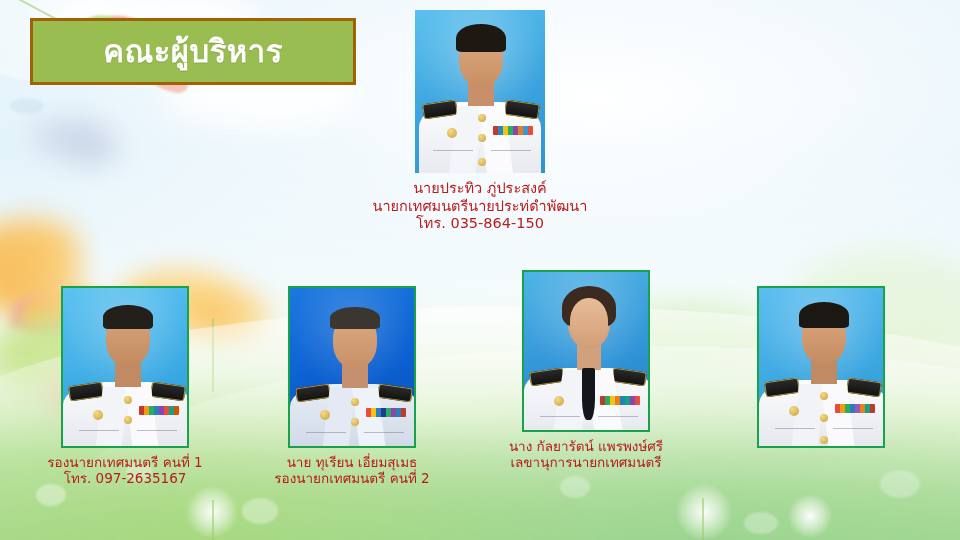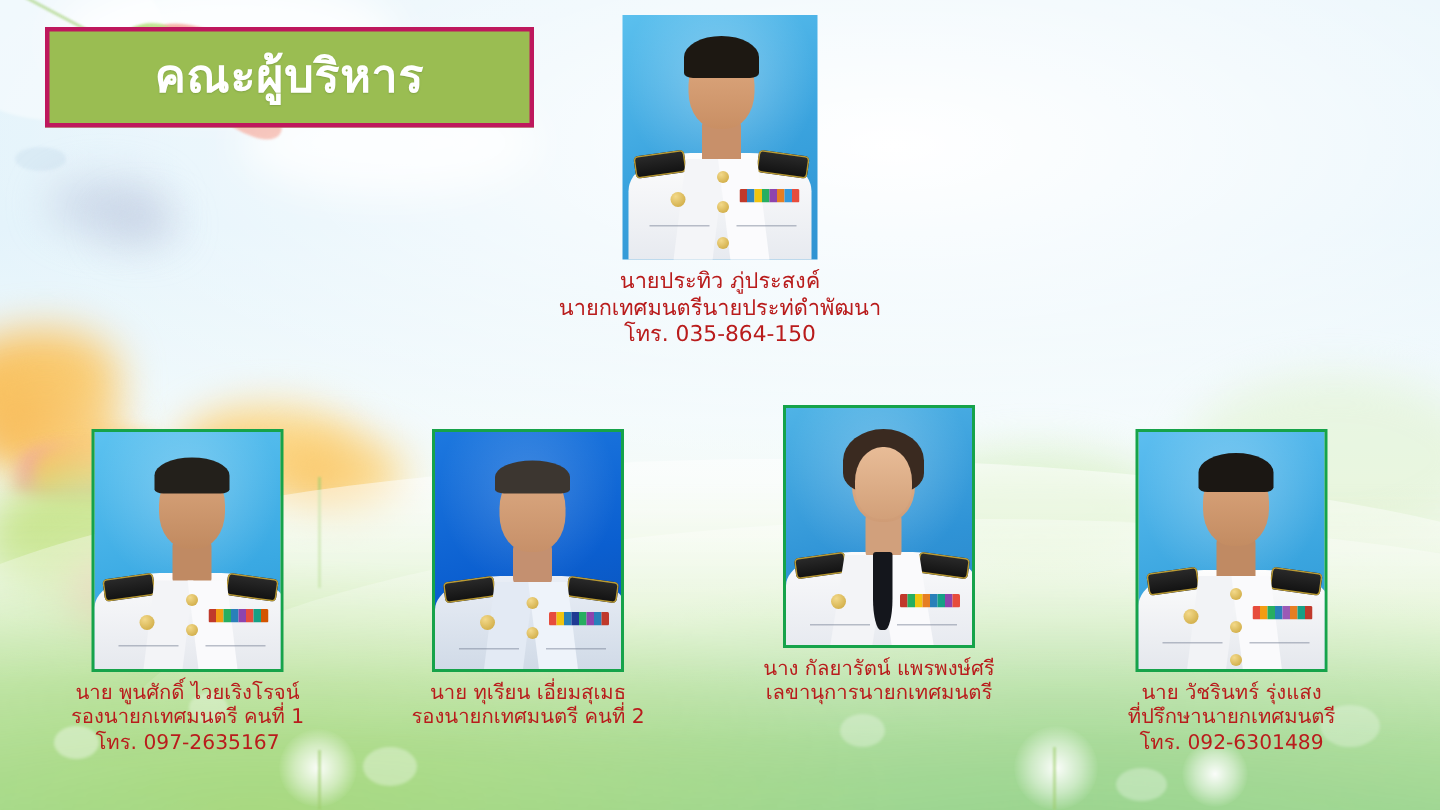--- a/index.html
+++ b/index.html
@@ -82,21 +82,21 @@
   }
 
   
   .header-box {
     position: absolute;
     left: 30px;
     top: 18px;
     width: 326px;
     height: 67px;
     background: #9abd52;
-    border: 3px solid #be185d;
+    border: 3px solid #a16207;
     box-sizing: border-box;
     display: flex;
     align-items: center;
     justify-content: center;
   }
   .header-title {
     color: #ffffff;
     font-size: 31px;
     font-weight: bold;
     letter-spacing: .5px;
@@ -263,21 +263,20 @@
         <i style="background:#2980b9"></i>
           <i style="background:#8e44ad"></i>
           <i style="background:#e74c3c"></i>
         <i style="background:#16a085"></i>
           <i style="background:#d35400"></i>
       </div>
       <div class="ph-pocket" style="left:16px;top:142px;width:40px;height:16px;"></div>
       <div class="ph-pocket" style="left:74px;top:142px;width:40px;height:16px;"></div>
     </div>
     <div class="caption">
-      <div>นาย พูนศักดิ์  ไวยเริงโรจน์</div>
       <div>รองนายกเทศมนตรี คนที่ 1</div>
       <div>โทร. 097-2635167</div>
     </div>
   </div>
 
   <div class="person member" style="left:232px;top:286px;width:240px;">
     <div class="photo-frame bordered" style="width:128px;height:162px;background:linear-gradient(165deg,#1d78df 0%,#0b5fd0 55%,#0a4fb4 100%);">
       <div class="ph-bg" style="background:radial-gradient(80% 70% at 50% 24%, rgba(255,255,255,.18), rgba(255,255,255,0) 60%);"></div>
       <div class="ph-body" style="left:0px;top:96px;width:128px;height:66px;background:linear-gradient(180deg,#e9eef6,#cfd9e6);"></div>
       <div class="ph-neck" style="left:52px;top:74px;width:26px;height:28px;background:#c49070;"></div>
@@ -363,20 +362,15 @@
           <i style="background:#27ae60"></i>
         <i style="background:#2980b9"></i>
           <i style="background:#9b59b6"></i>
           <i style="background:#e67e22"></i>
         <i style="background:#16a085"></i>
           <i style="background:#c0392b"></i>
       </div>
       <div class="ph-pocket" style="left:16px;top:140px;width:40px;height:16px;"></div>
       <div class="ph-pocket" style="left:74px;top:140px;width:40px;height:16px;"></div>
     </div>
-    <div class="caption">
-      <div>นาย วัชรินทร์  รุ่งแสง</div>
-      <div>ที่ปรึกษานายกเทศมนตรี</div>
-      <div>โทร. 092-6301489</div>
-    </div>
   </div>
 
 </div>
 
 </body></html>

